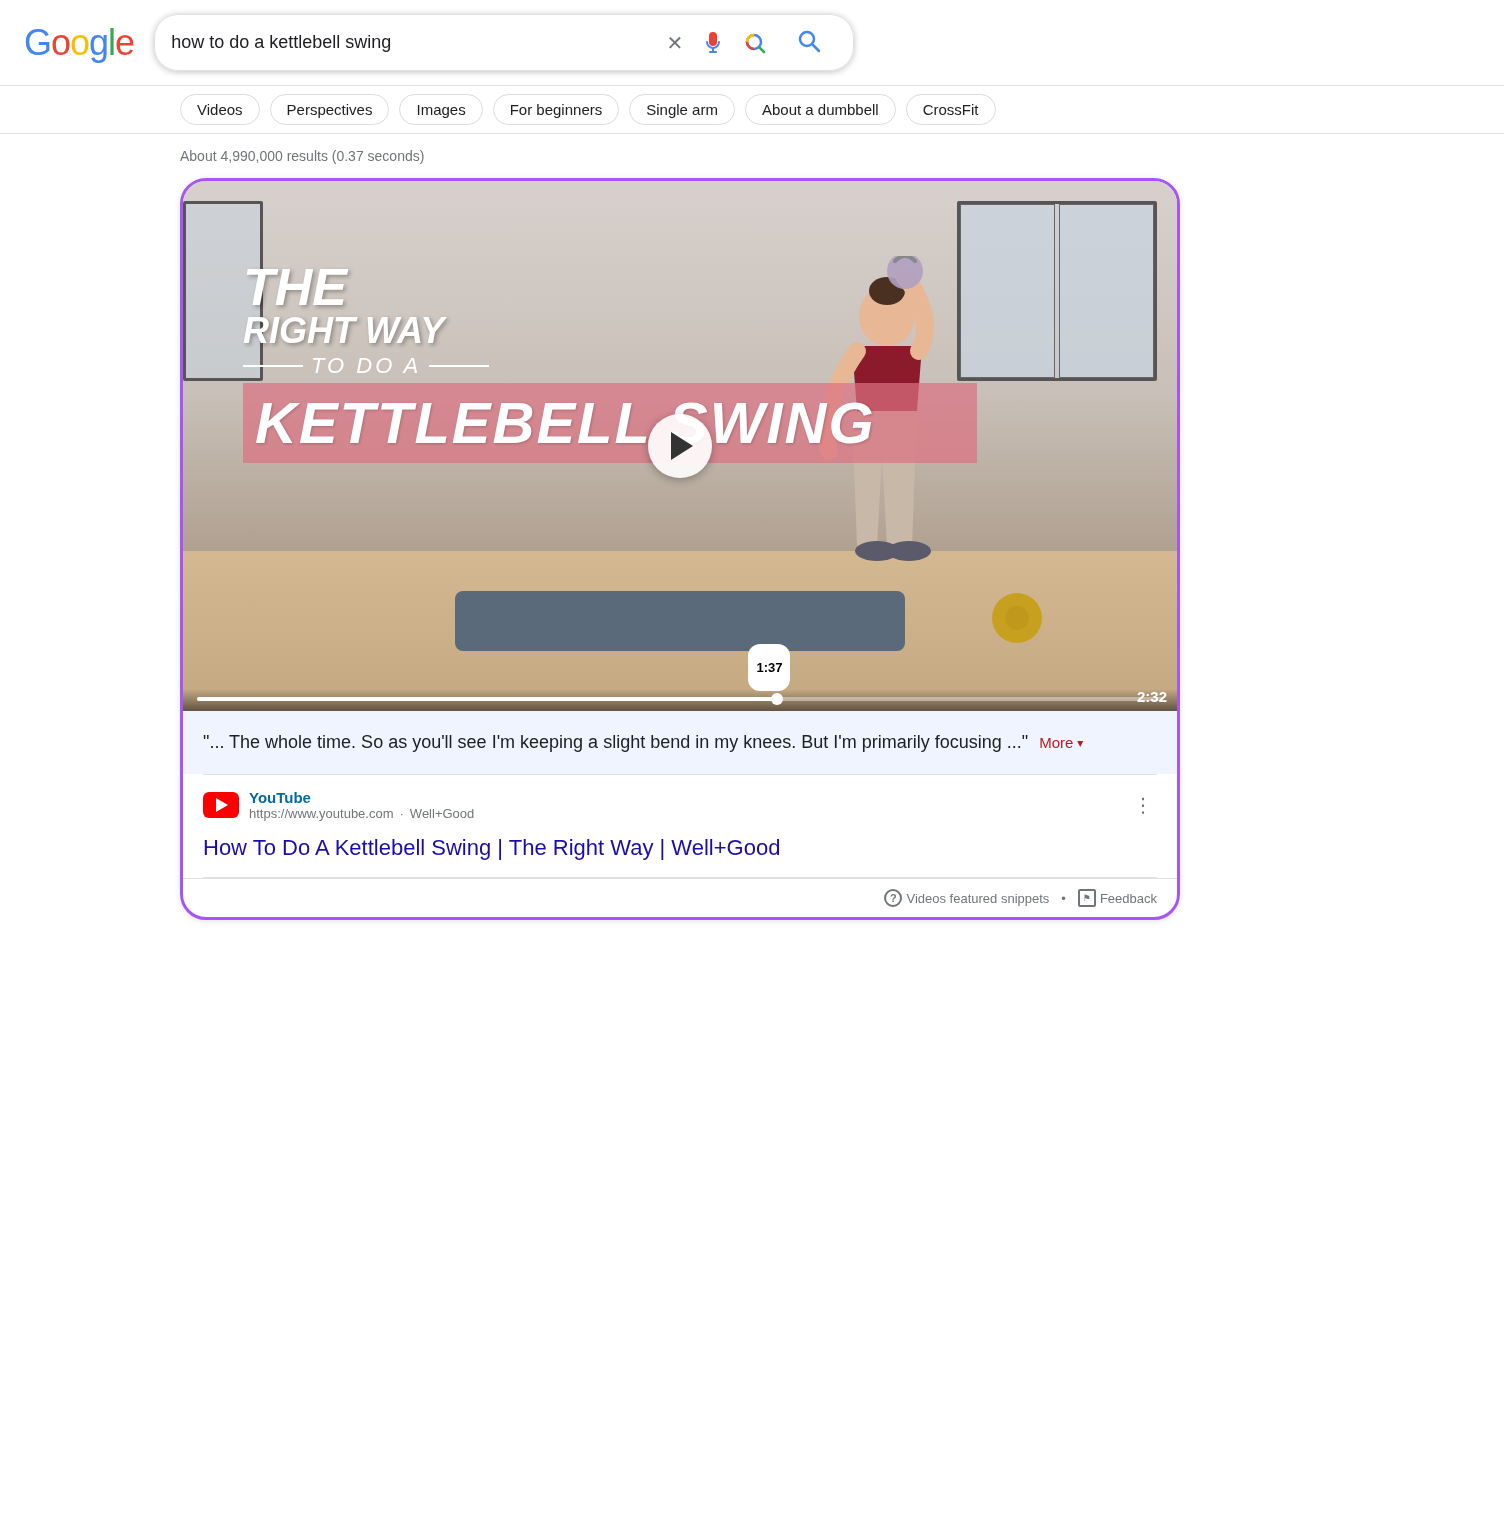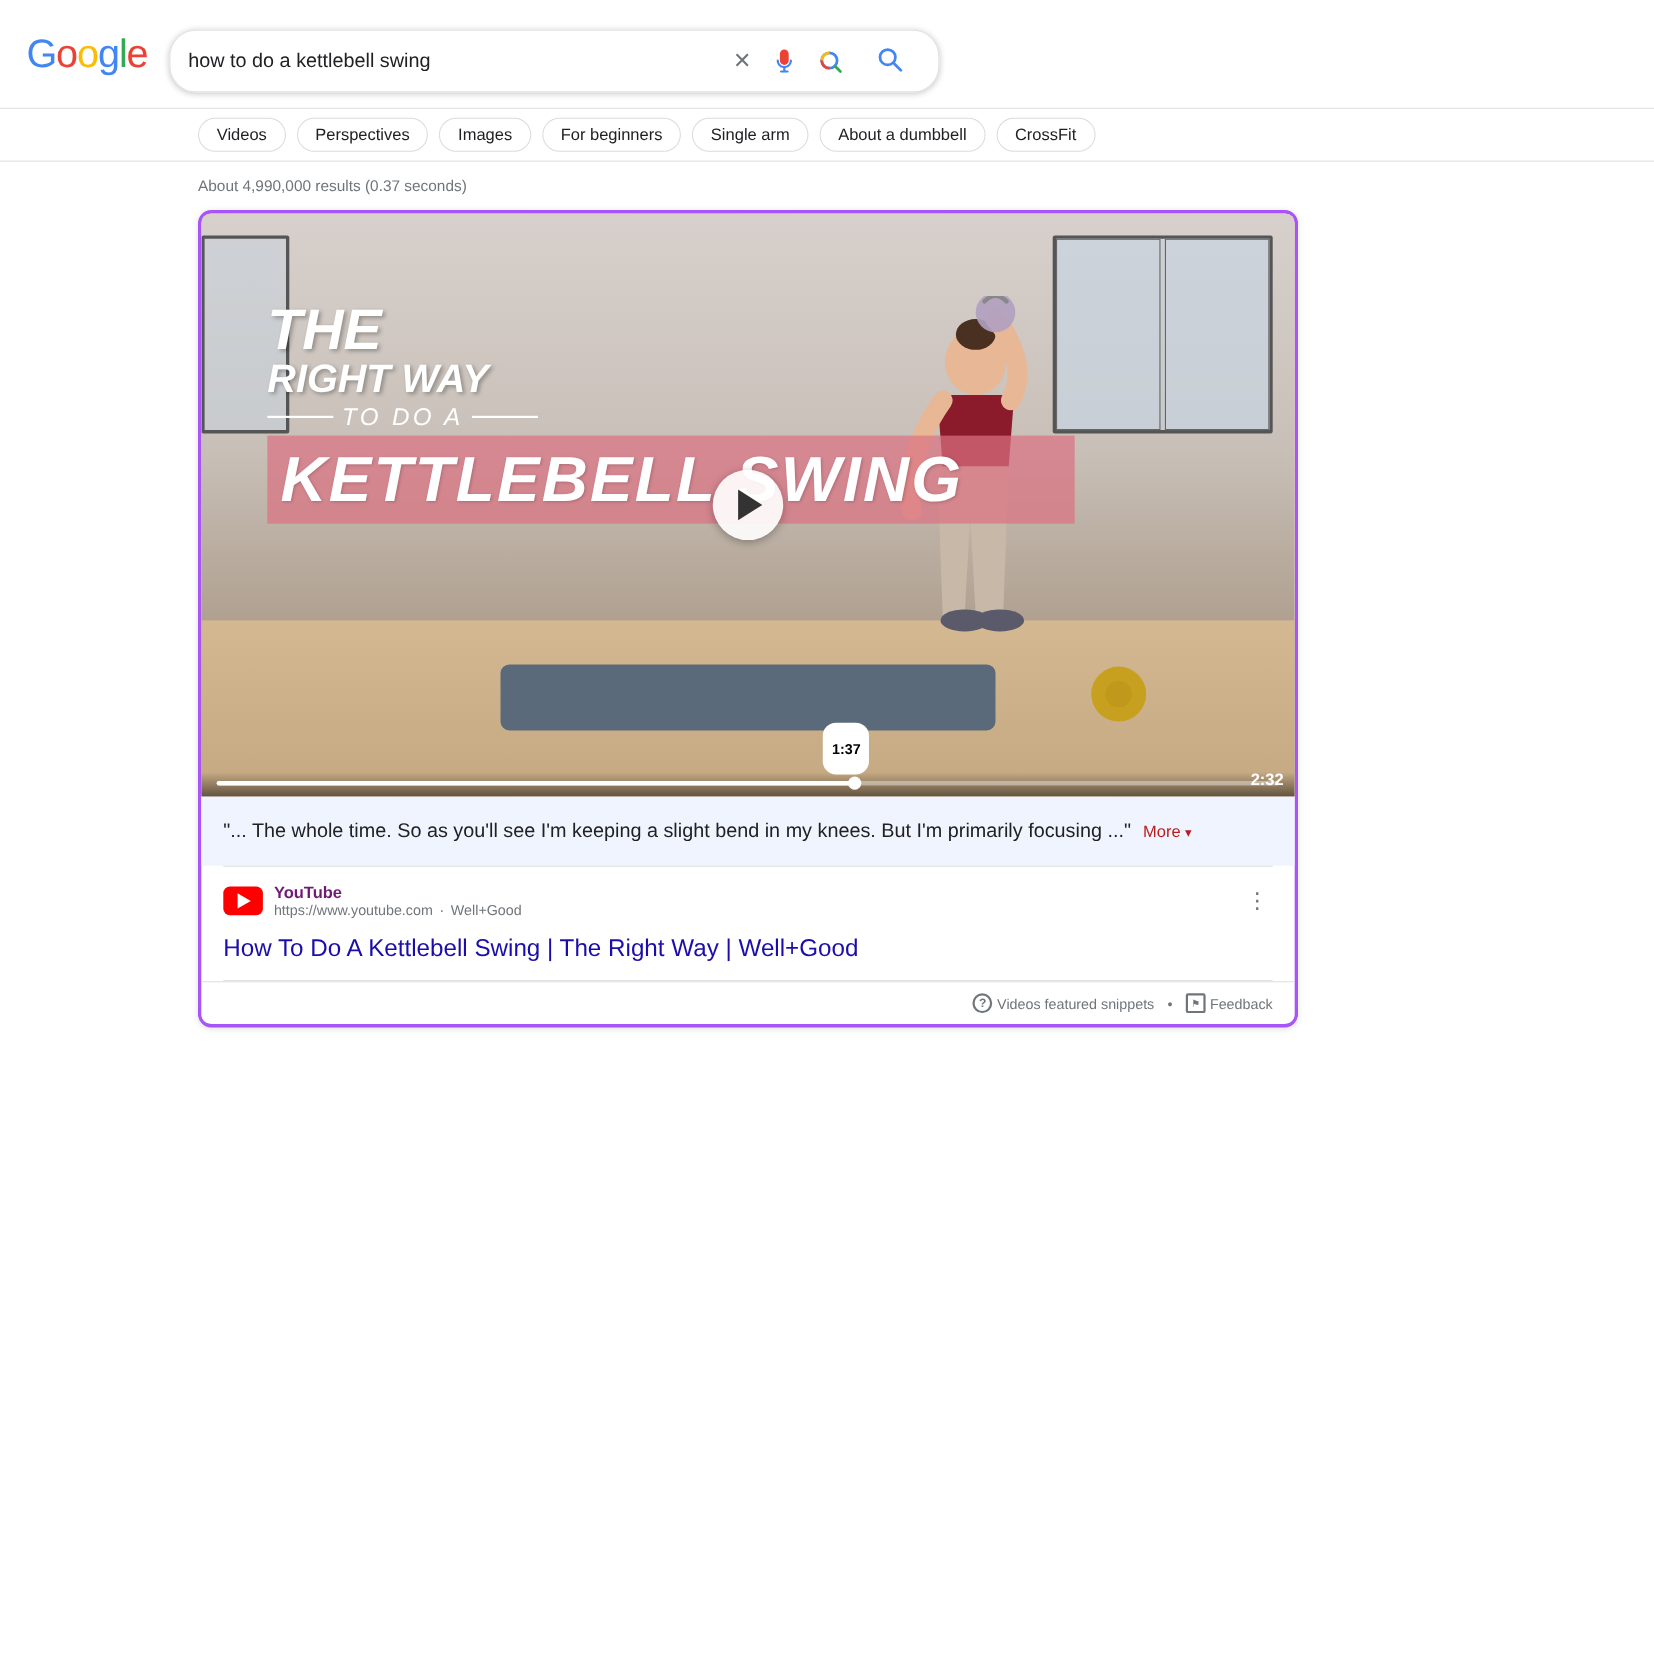--- a/index.html
+++ b/index.html
@@ -37,21 +37,20 @@
     .search-bar-wrapper {
       flex: 1;
       max-width: 700px;
       display: flex;
       align-items: center;
       border: 1px solid #dfe1e5;
       border-radius: 24px;
       padding: 8px 16px;
       gap: 10px;
       box-shadow: 0 1px 6px rgba(32,33,36,.28);
-      margin-top: 13px;
     }
     .search-input {
       flex: 1;
       border: none;
       outline: none;
       font-size: 18px;
       color: #202124;
       background: transparent;
     }
 
@@ -119,21 +118,21 @@
     }
 
     
     .main-content {
       padding: 0 24px 0 180px;
     }
 
     
     .featured-card {
       border: 3px solid #a855f7;
-      border-radius: 12px;
+      border-radius: 26px;
       max-width: 1000px;
       overflow: hidden;
       background: #fff;
       box-shadow: 0 1px 6px rgba(0,0,0,0.12);
     }
 
     
     .video-thumbnail {
       position: relative;
       width: 100%;
@@ -418,21 +417,21 @@
       border-bottom: 7px solid transparent;
       border-left: 12px solid #fff;
       margin-left: 2px;
     }
     .source-info {
       flex: 1;
     }
     .source-name {
       font-size: 15px;
       font-weight: 600;
-      color: #701a75;
+      color: #0369a1;
     }
     .source-url {
       font-size: 13px;
       color: #70757a;
       display: flex;
       align-items: center;
       gap: 6px;
     }
     .source-menu {
       color: #70757a;

